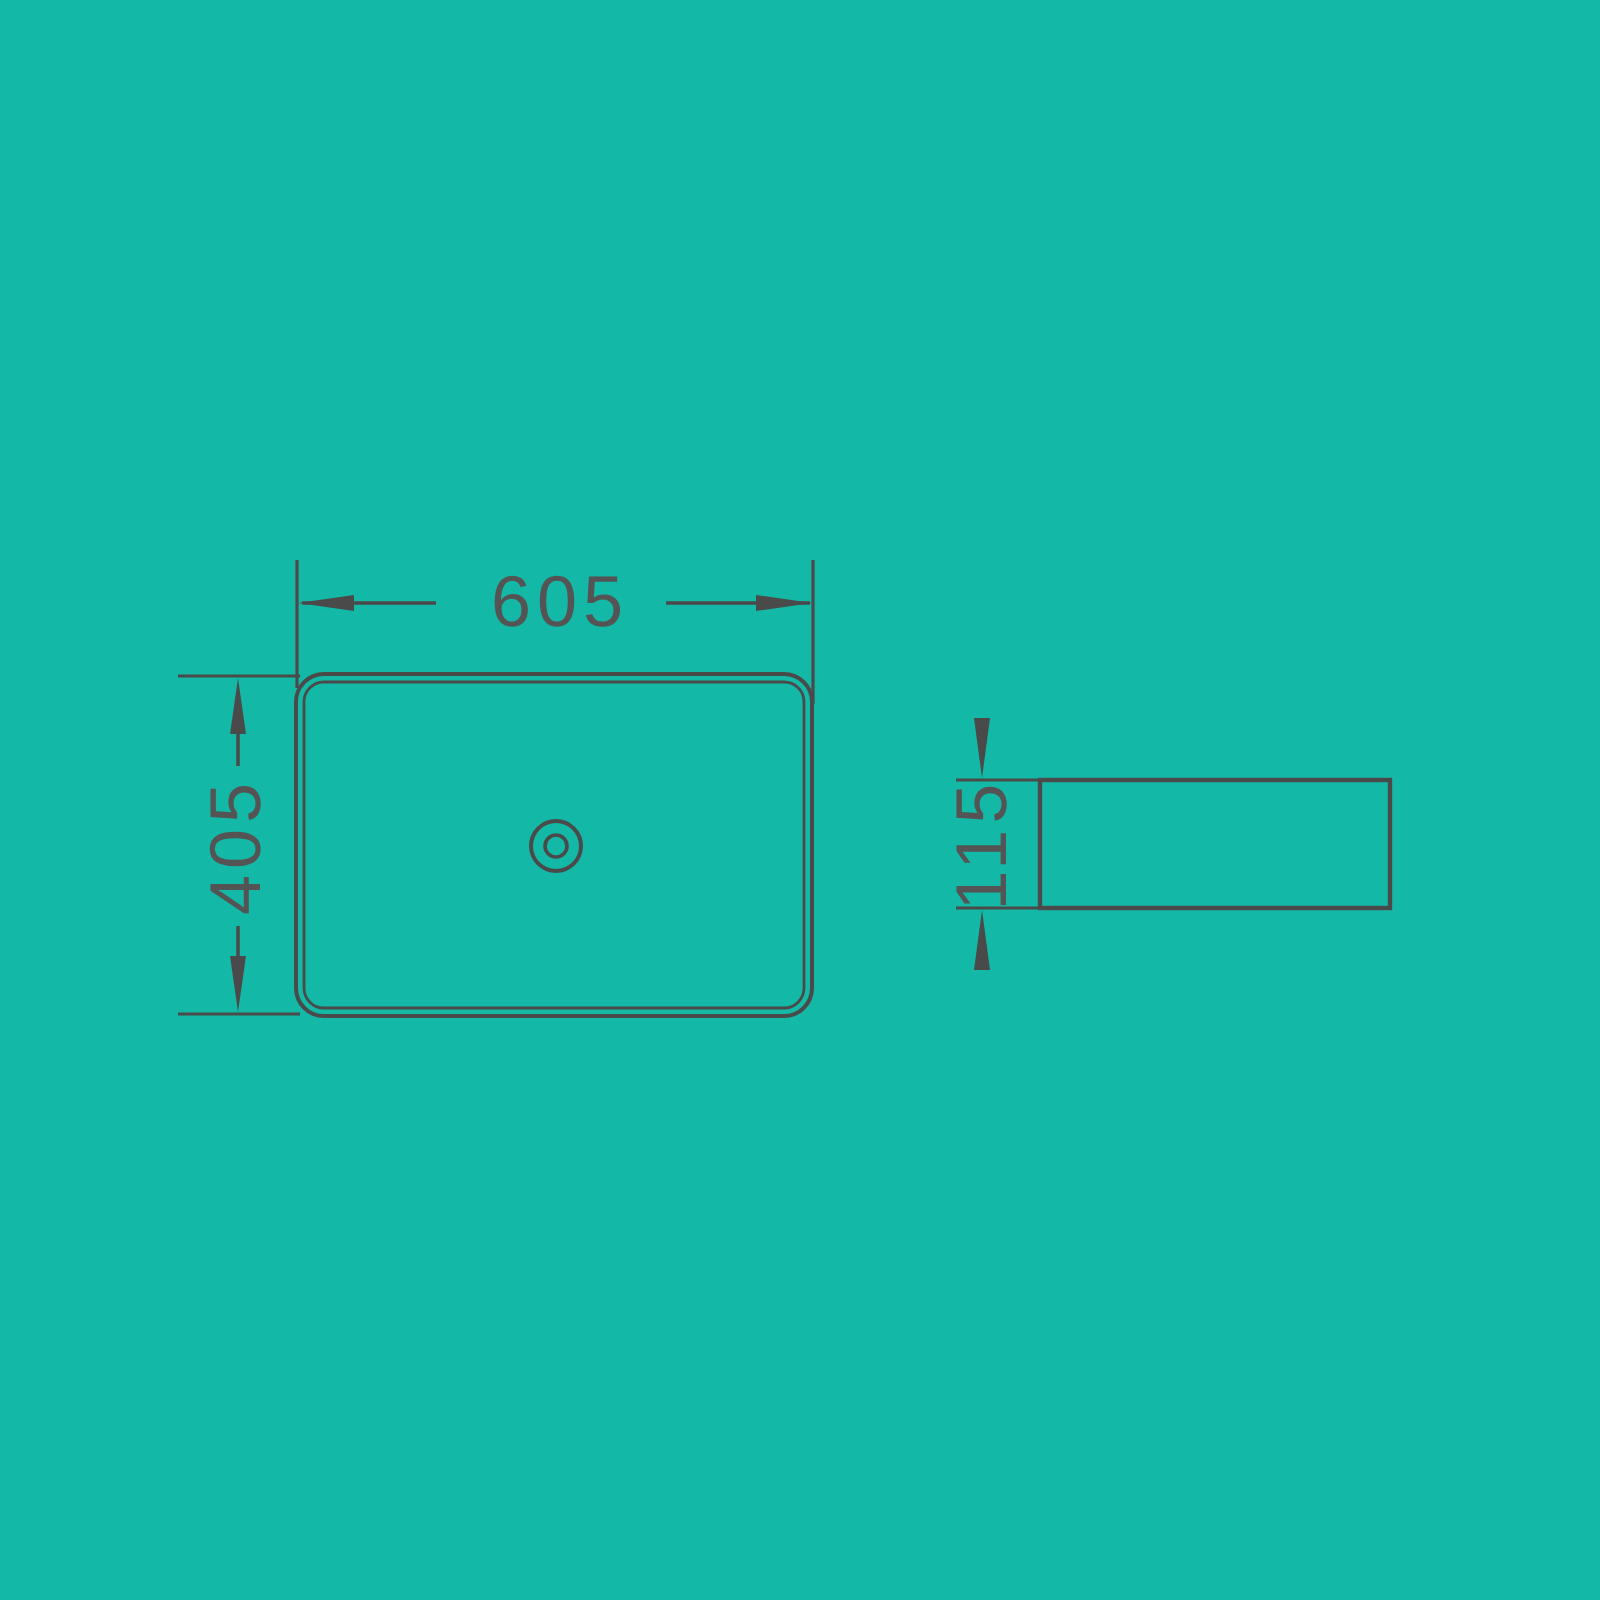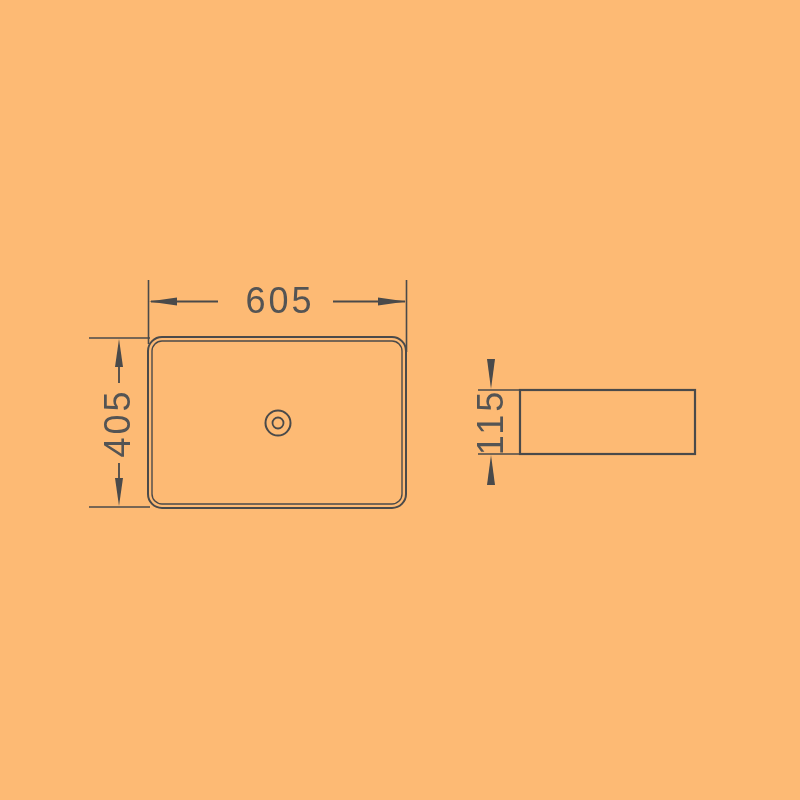--- a/index.html
+++ b/index.html
@@ -4,21 +4,21 @@
 <style>
   html, body {
     margin: 0;
     padding: 0;
     background: #ffffff;
   }
   .canvas {
     position: relative;
     width: 800px;
     height: 800px;
-    background: #fdba74;
+    background: #14b8a6;
     overflow: hidden;
     font-family: "Liberation Sans", sans-serif;
   }
   .drawing-svg {
     position: absolute;
     left: 0;
     top: 0;
   }
   .dim-label {
     position: absolute;

